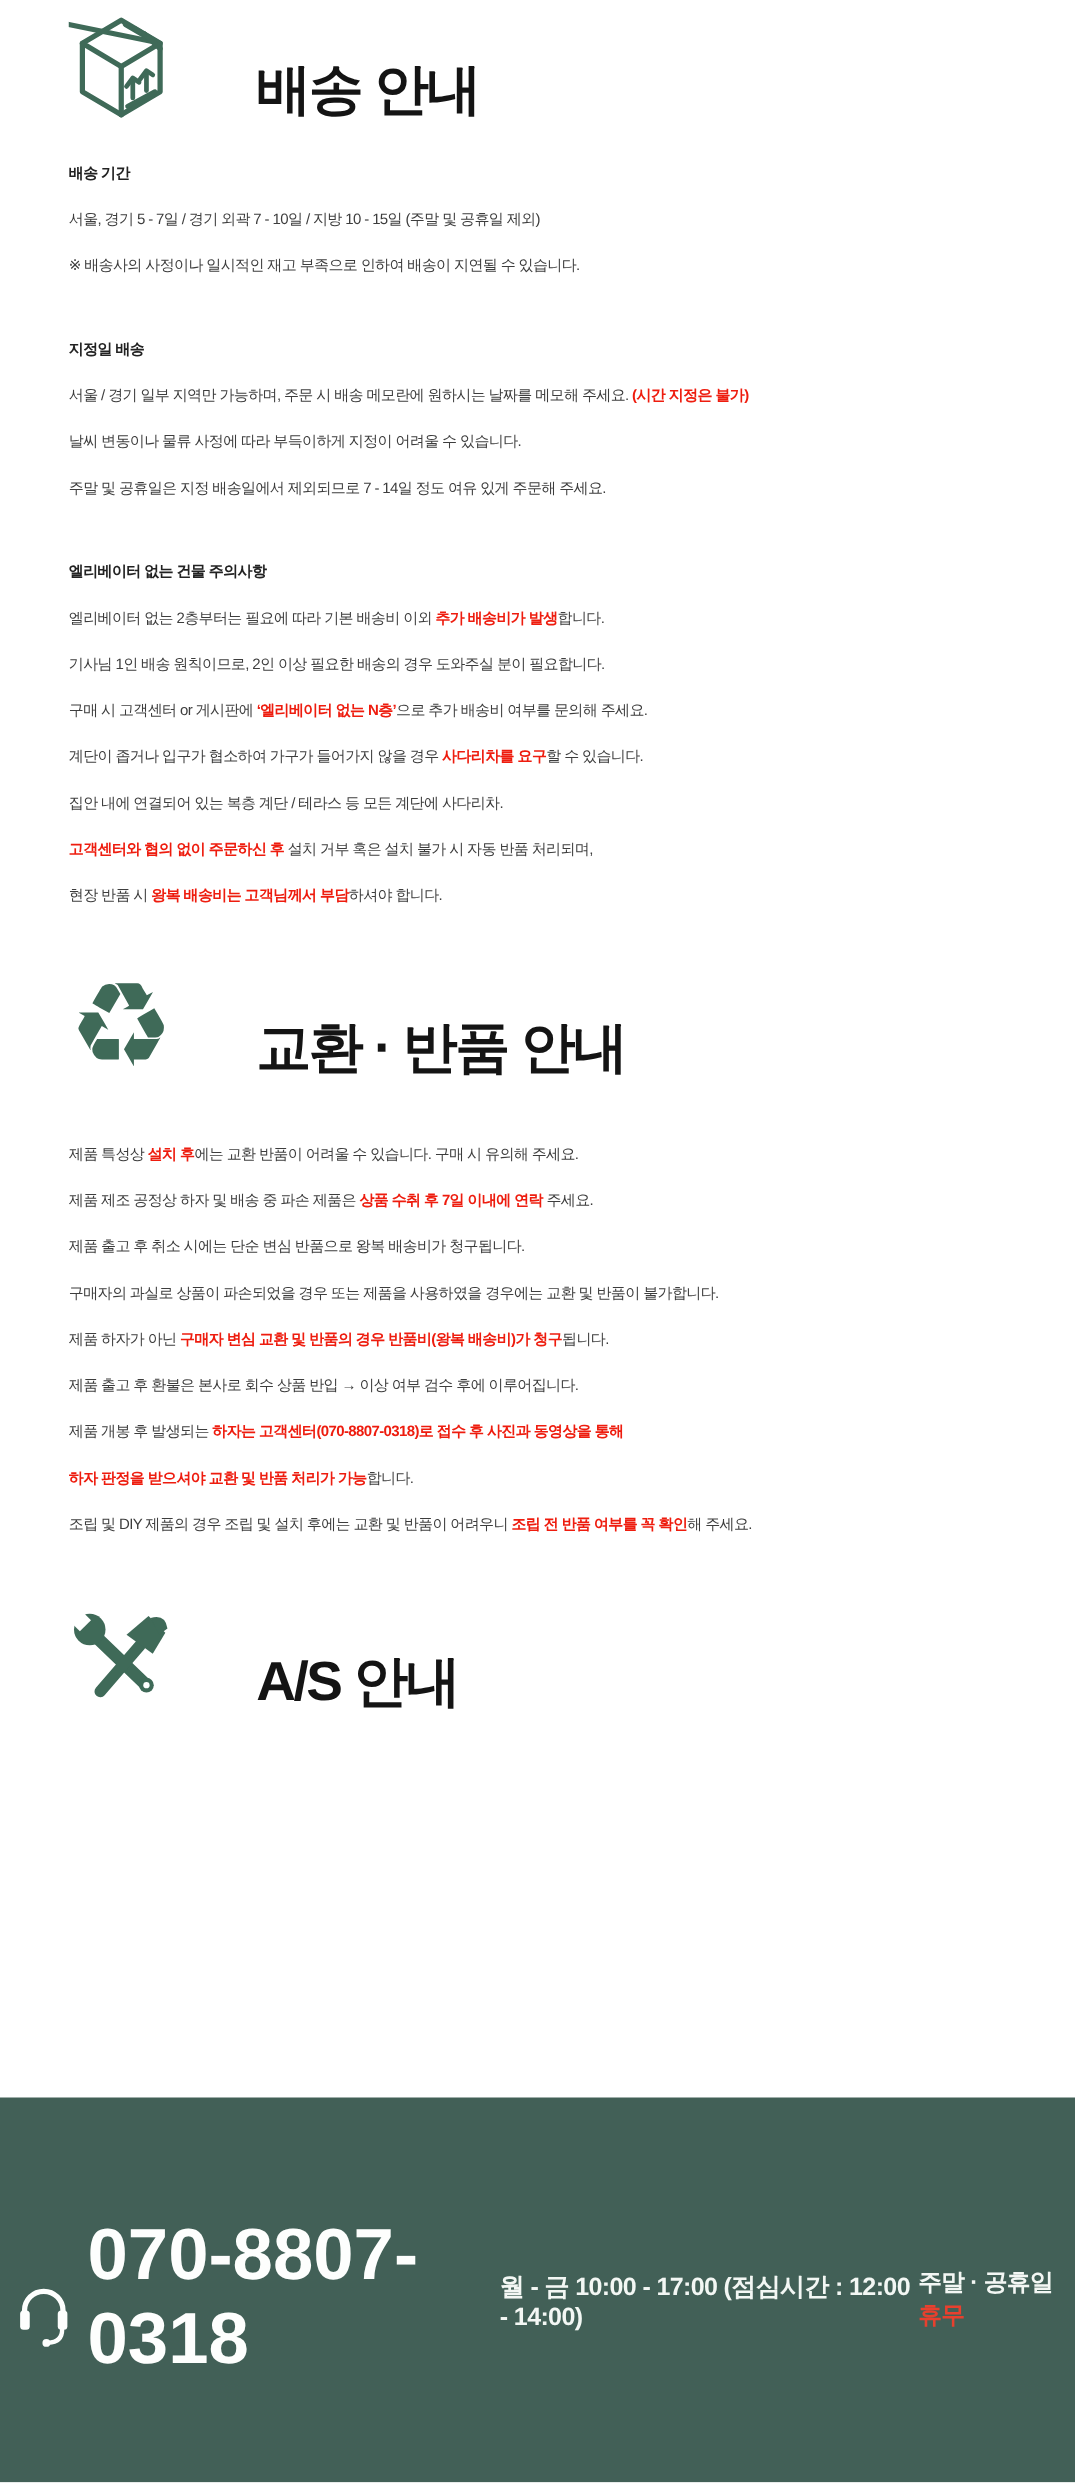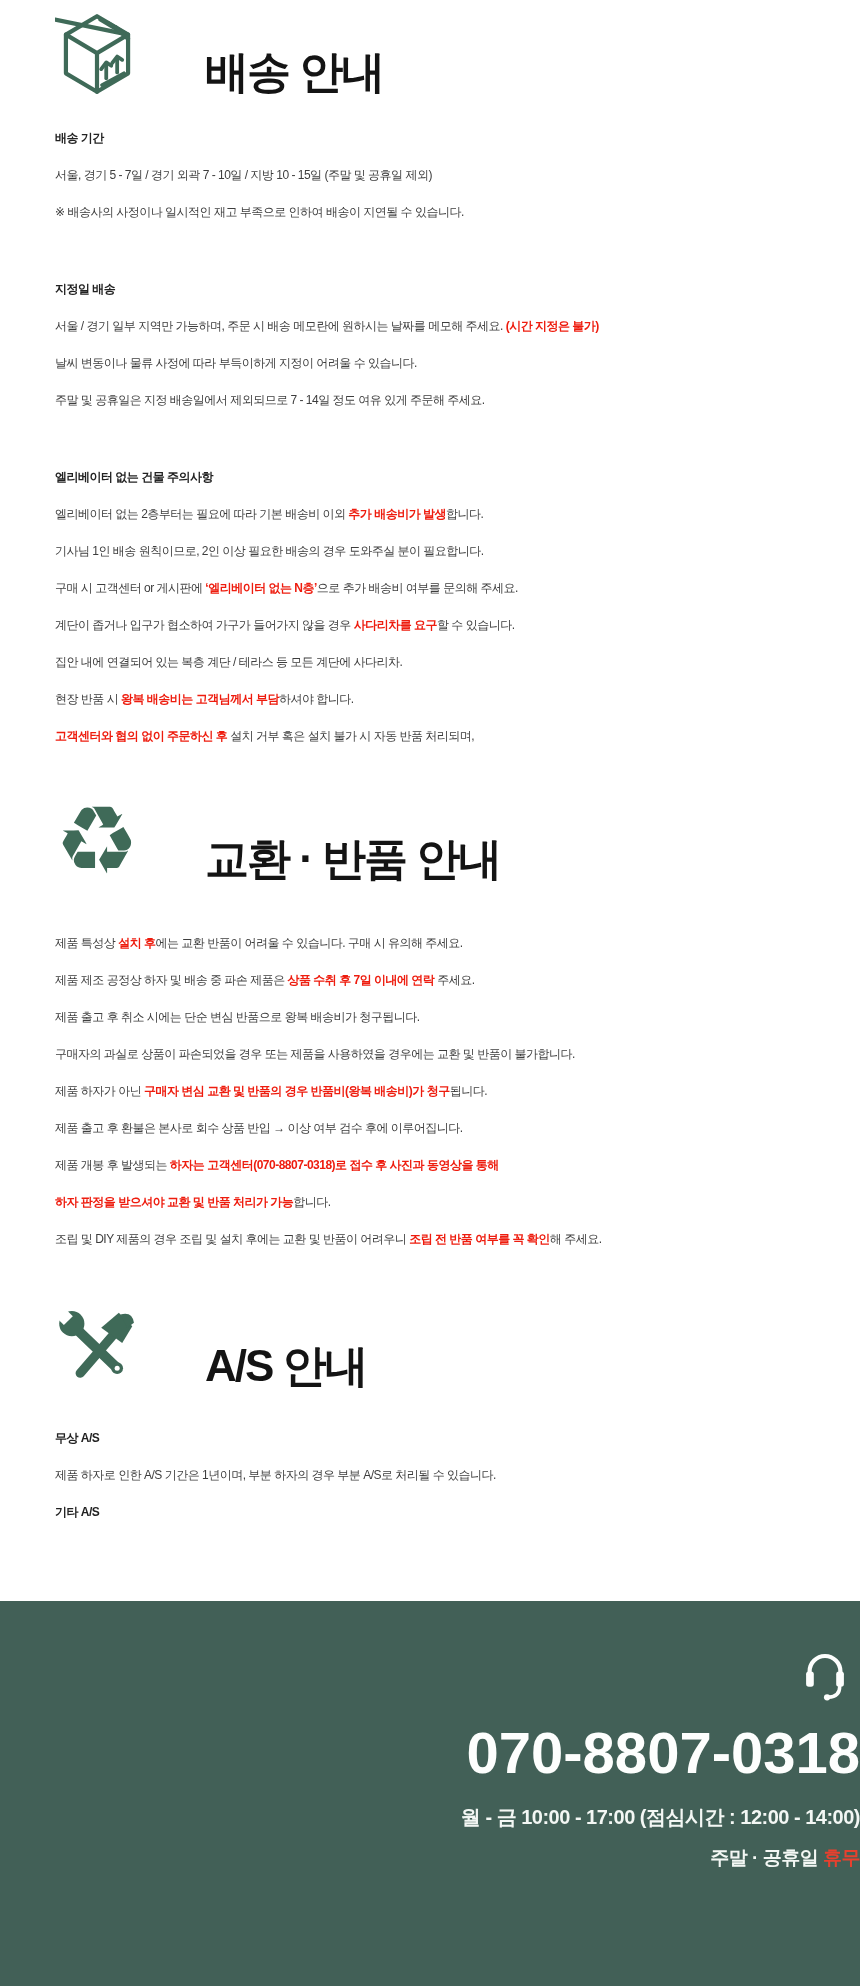--- a/index.html
+++ b/index.html
@@ -19,26 +19,26 @@
   .sec-header{display:flex;align-items:flex-end;gap:36px;}
   .sec-header .icon{width:84px;height:84px;flex:0 0 auto;display:flex;align-items:center;justify-content:center;}
   .sec-header h1{margin:0 0 0 30px;font-size:44px;font-weight:800;color:#141414;letter-spacing:-2px;line-height:1.1;}
   #sec-shipping{margin-top:12px;}
   #sec-exchange{margin-top:44px;}
   #sec-as{margin-top:48px;}
   .sec-body{margin-top:24px;}
   #sec-exchange .sec-body{margin-top:42px;}
   #sec-as .sec-body{margin-top:30px;}
   .sec-body p,.sec-body h2{margin:0;font-size:12px;line-height:37px;color:var(--body);letter-spacing:-0.5px;}
-  .sec-body h2{font-weight:700;color:#222;margin-top:40px;}
+  .sec-body h2{font-weight:700;color:#222;margin-top:30px;}
   .sec-body h2:first-child{margin-top:0;}
   #sec-as .sec-body h2{margin-top:0;}
   .red{color:var(--red);font-weight:700;}
   .recycle-glyph{font-size:94px;line-height:84px;color:var(--green);}
-  .footer{height:385px;background:var(--footer-bg);display:flex;flex-direction:column;align-items:flex-end;flex:0 0 auto;}
+  .footer{height:308px;background:var(--footer-bg);display:flex;align-items:center;flex:0 0 auto;}
   .footer .icon{margin-top:34px;}
   .footer .phone{margin-top:10px;font-size:58px;font-weight:700;color:#fdfefd;letter-spacing:0;}
   .footer .hours{margin-top:18px;font-size:20px;font-weight:600;color:#f3f7f4;letter-spacing:-0.5px;}
   .footer .closed{margin-top:14px;font-size:19px;font-weight:600;color:#f3f7f4;letter-spacing:-0.5px;}
   .footer .red{color:var(--footer-red);font-weight:700;}
 </style>
 </head>
 <body>
 
 <div class="page">
@@ -73,22 +73,22 @@
           <h2>지정일 배송</h2>
           <p><span>서울 / 경기 일부 지역만 가능하며, 주문 시 배송 메모란에 원하시는 날짜를 메모해 주세요. </span><span class="red">(시간 지정은 불가)</span></p>
           <p><span>날씨 변동이나 물류 사정에 따라 부득이하게 지정이 어려울 수 있습니다.</span></p>
           <p><span>주말 및 공휴일은 지정 배송일에서 제외되므로 7 - 14일 정도 여유 있게 주문해 주세요.</span></p>
           <h2>엘리베이터 없는 건물 주의사항</h2>
           <p><span>엘리베이터 없는 2층부터는 필요에 따라 기본 배송비 이외 </span><span class="red">추가 배송비가 발생</span><span>합니다.</span></p>
           <p><span>기사님 1인 배송 원칙이므로, 2인 이상 필요한 배송의 경우 도와주실 분이 필요합니다.</span></p>
           <p><span>구매 시 고객센터 or 게시판에 </span><span class="red">‘엘리베이터 없는 N층’</span><span>으로 추가 배송비 여부를 문의해 주세요.</span></p>
           <p><span>계단이 좁거나 입구가 협소하여 가구가 들어가지 않을 경우 </span><span class="red">사다리차를 요구</span><span>할 수 있습니다.</span></p>
           <p><span>집안 내에 연결되어 있는 복층 계단 / 테라스 등 모든 계단에 사다리차.</span></p>
+          <p><span class="red">고객센터와 협의 없이 주문하신 후</span><span> 설치 거부 혹은 설치 불가 시 자동 반품 처리되며,</span></p>
           <p><span>현장 반품 시 </span><span class="red">왕복 배송비는 고객님께서 부담</span><span>하셔야 합니다.</span></p>
-          <p><span class="red">고객센터와 협의 없이 주문하신 후</span><span> 설치 거부 혹은 설치 불가 시 자동 반품 처리되며,</span></p>
         </div>
     </section>
 
     <section class="sec" id="sec-exchange">
       <div class="sec-header">
         <span class="icon">
           <span class="recycle-glyph">♻</span>
         </span>
         <h1>교환 · 반품 안내</h1>
       </div>
@@ -119,25 +119,20 @@
             <circle cx="74" cy="74" r="3" fill="#fff"></circle>
             <g fill="#3f6a58">
               <line x1="30" y1="80" x2="68" y2="36" stroke="#3f6a58" stroke-width="11" stroke-linecap="round"></line>
               <polygon points="55,26 76,8 92,24 80,44"></polygon>
               <path d="M78,10 q14,-4 16,10 l-8,6 z"></path>
             </g>
           </svg>
         </span>
         <h1>A/S 안내</h1>
       </div>
-      <div class="sec-body">
-          <h2>무상 A/S</h2>
-          <p><span>제품 하자로 인한 A/S 기간은 1년이며, 부분 하자의 경우 부분 A/S로 처리될 수 있습니다.</span></p>
-          <h2>기타 A/S</h2>
-        </div>
     </section>
 
   </div>
 
   <footer class="footer">
     <span class="icon">
       <svg width="70" height="70" viewBox="0 0 100 100" fill="none">
         <path d="M28,62 v-10 a22,22 0 0 1 44,0 v10" stroke="#fdfefd" stroke-width="6" stroke-linecap="round"></path>
         <rect x="23" y="52" width="11" height="22" rx="4" fill="#fdfefd"></rect>
         <rect x="66" y="52" width="11" height="22" rx="4" fill="#fdfefd"></rect>

